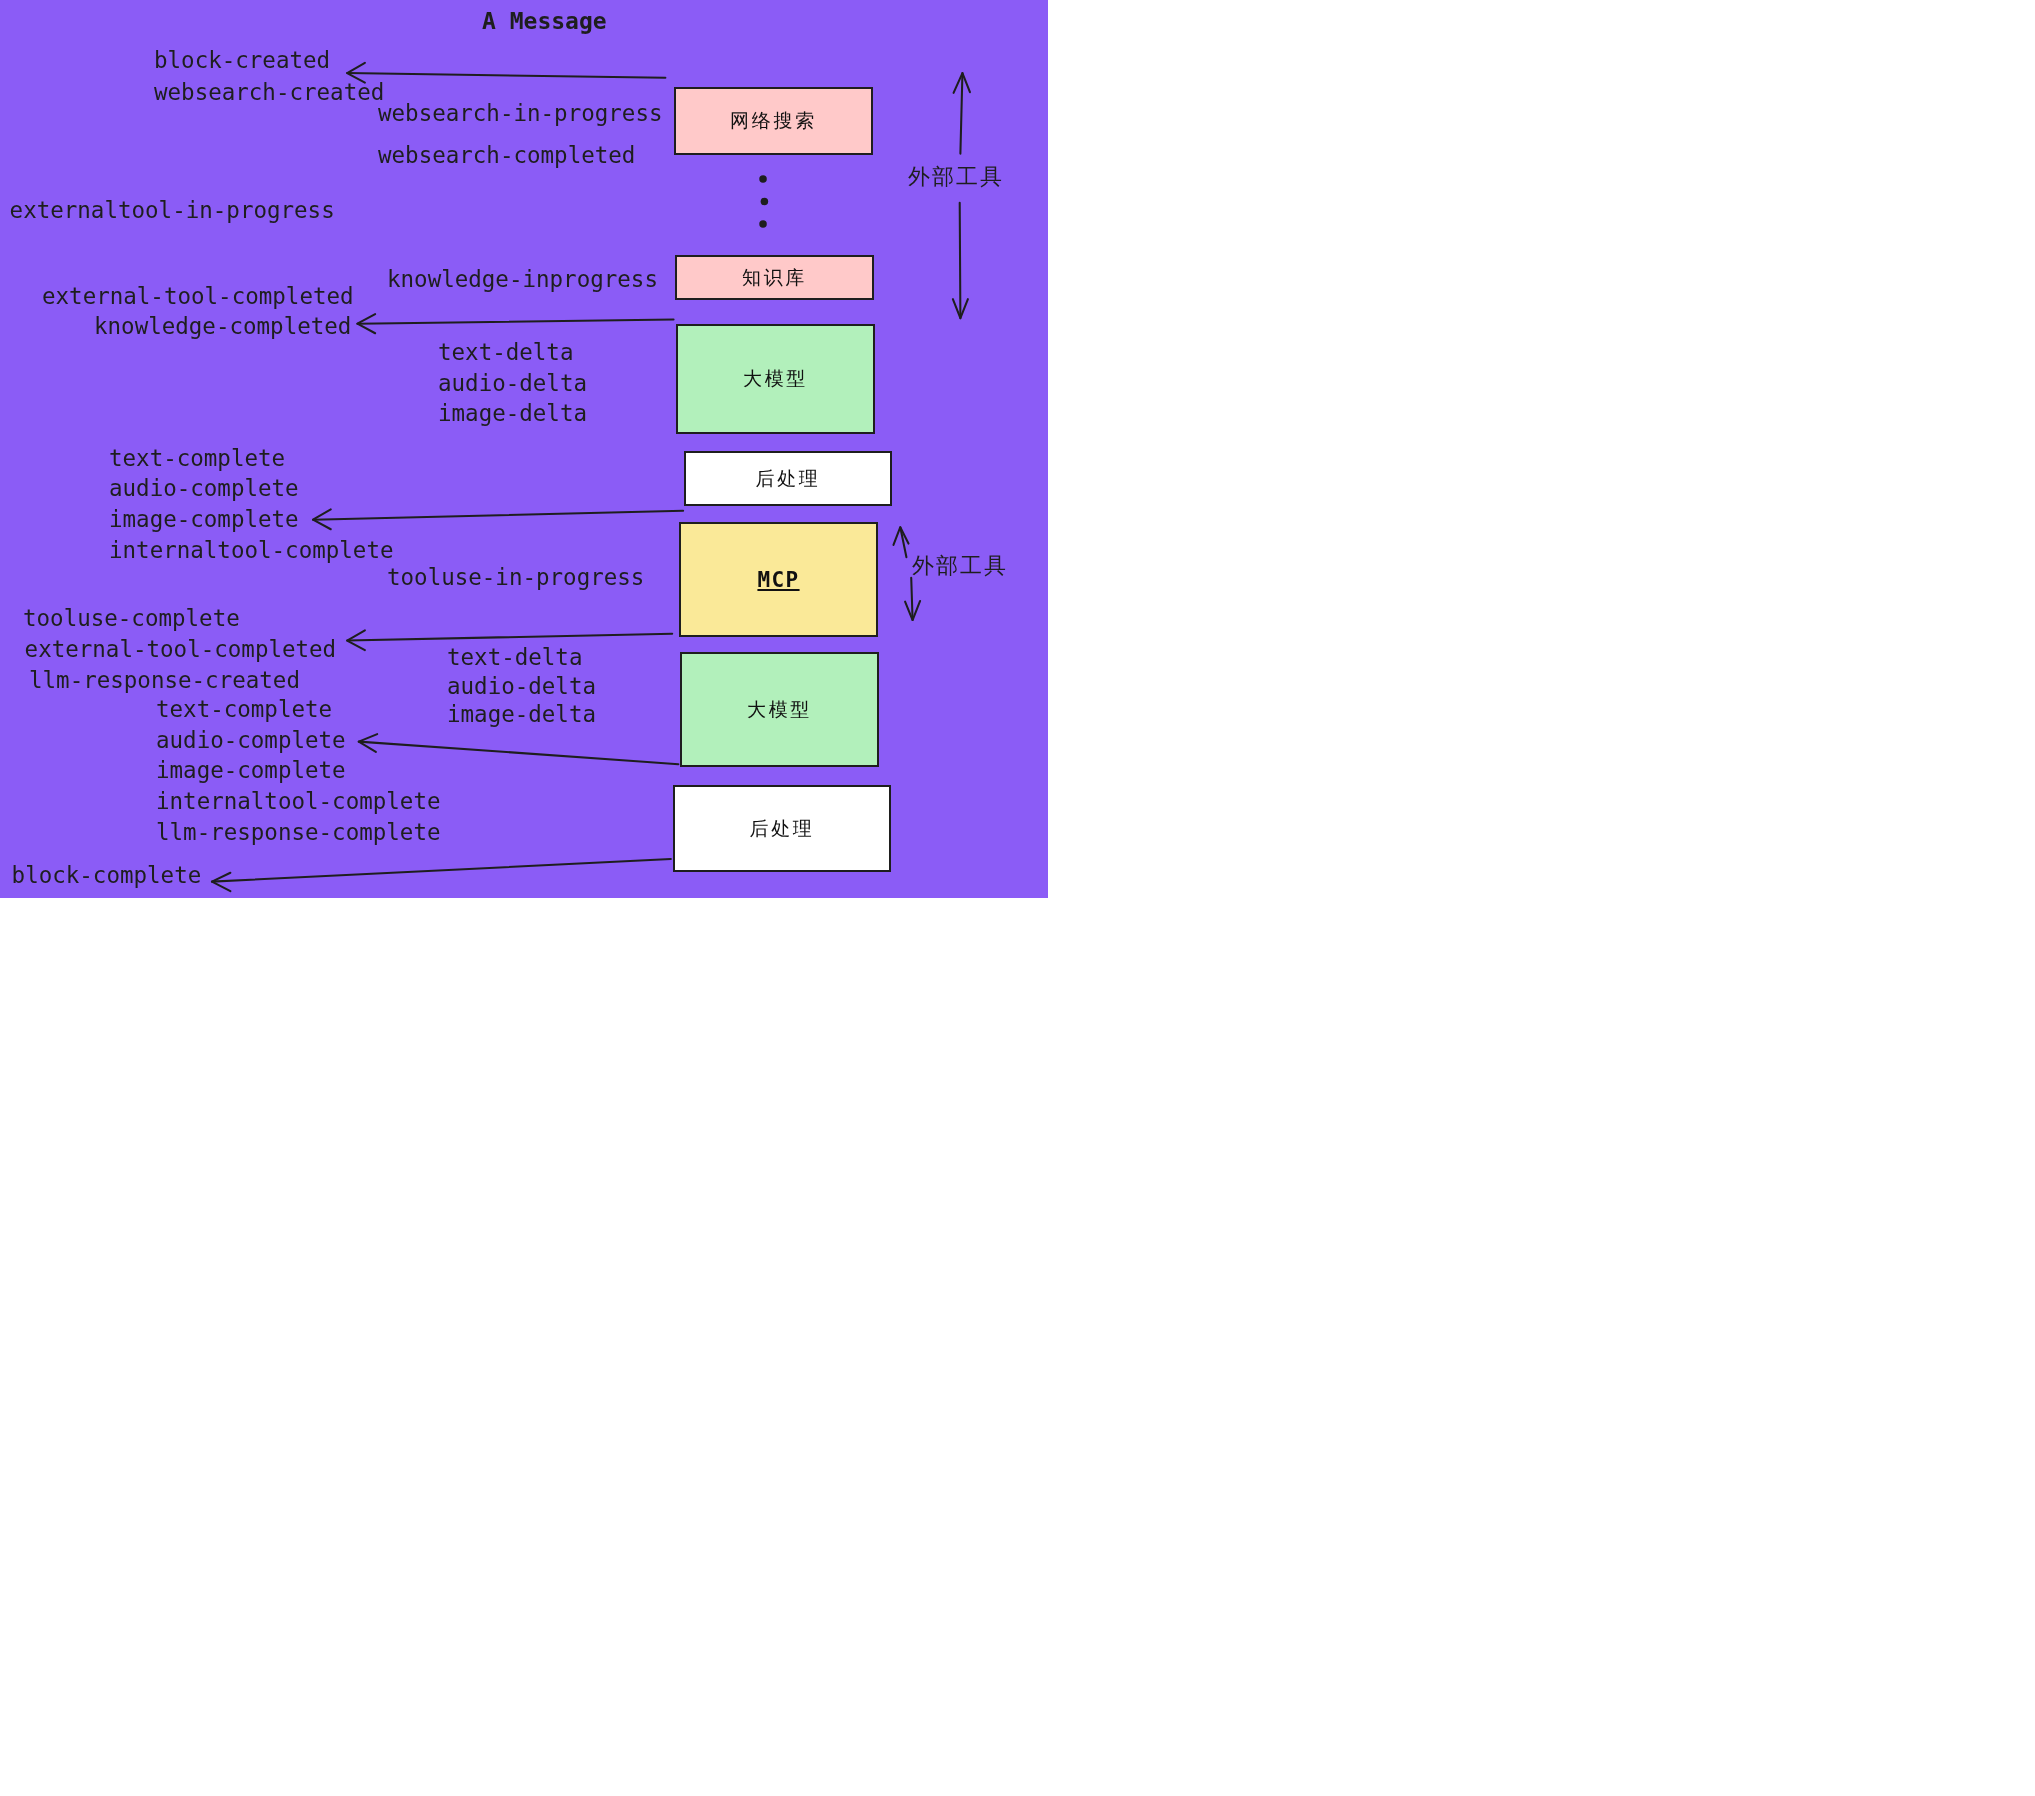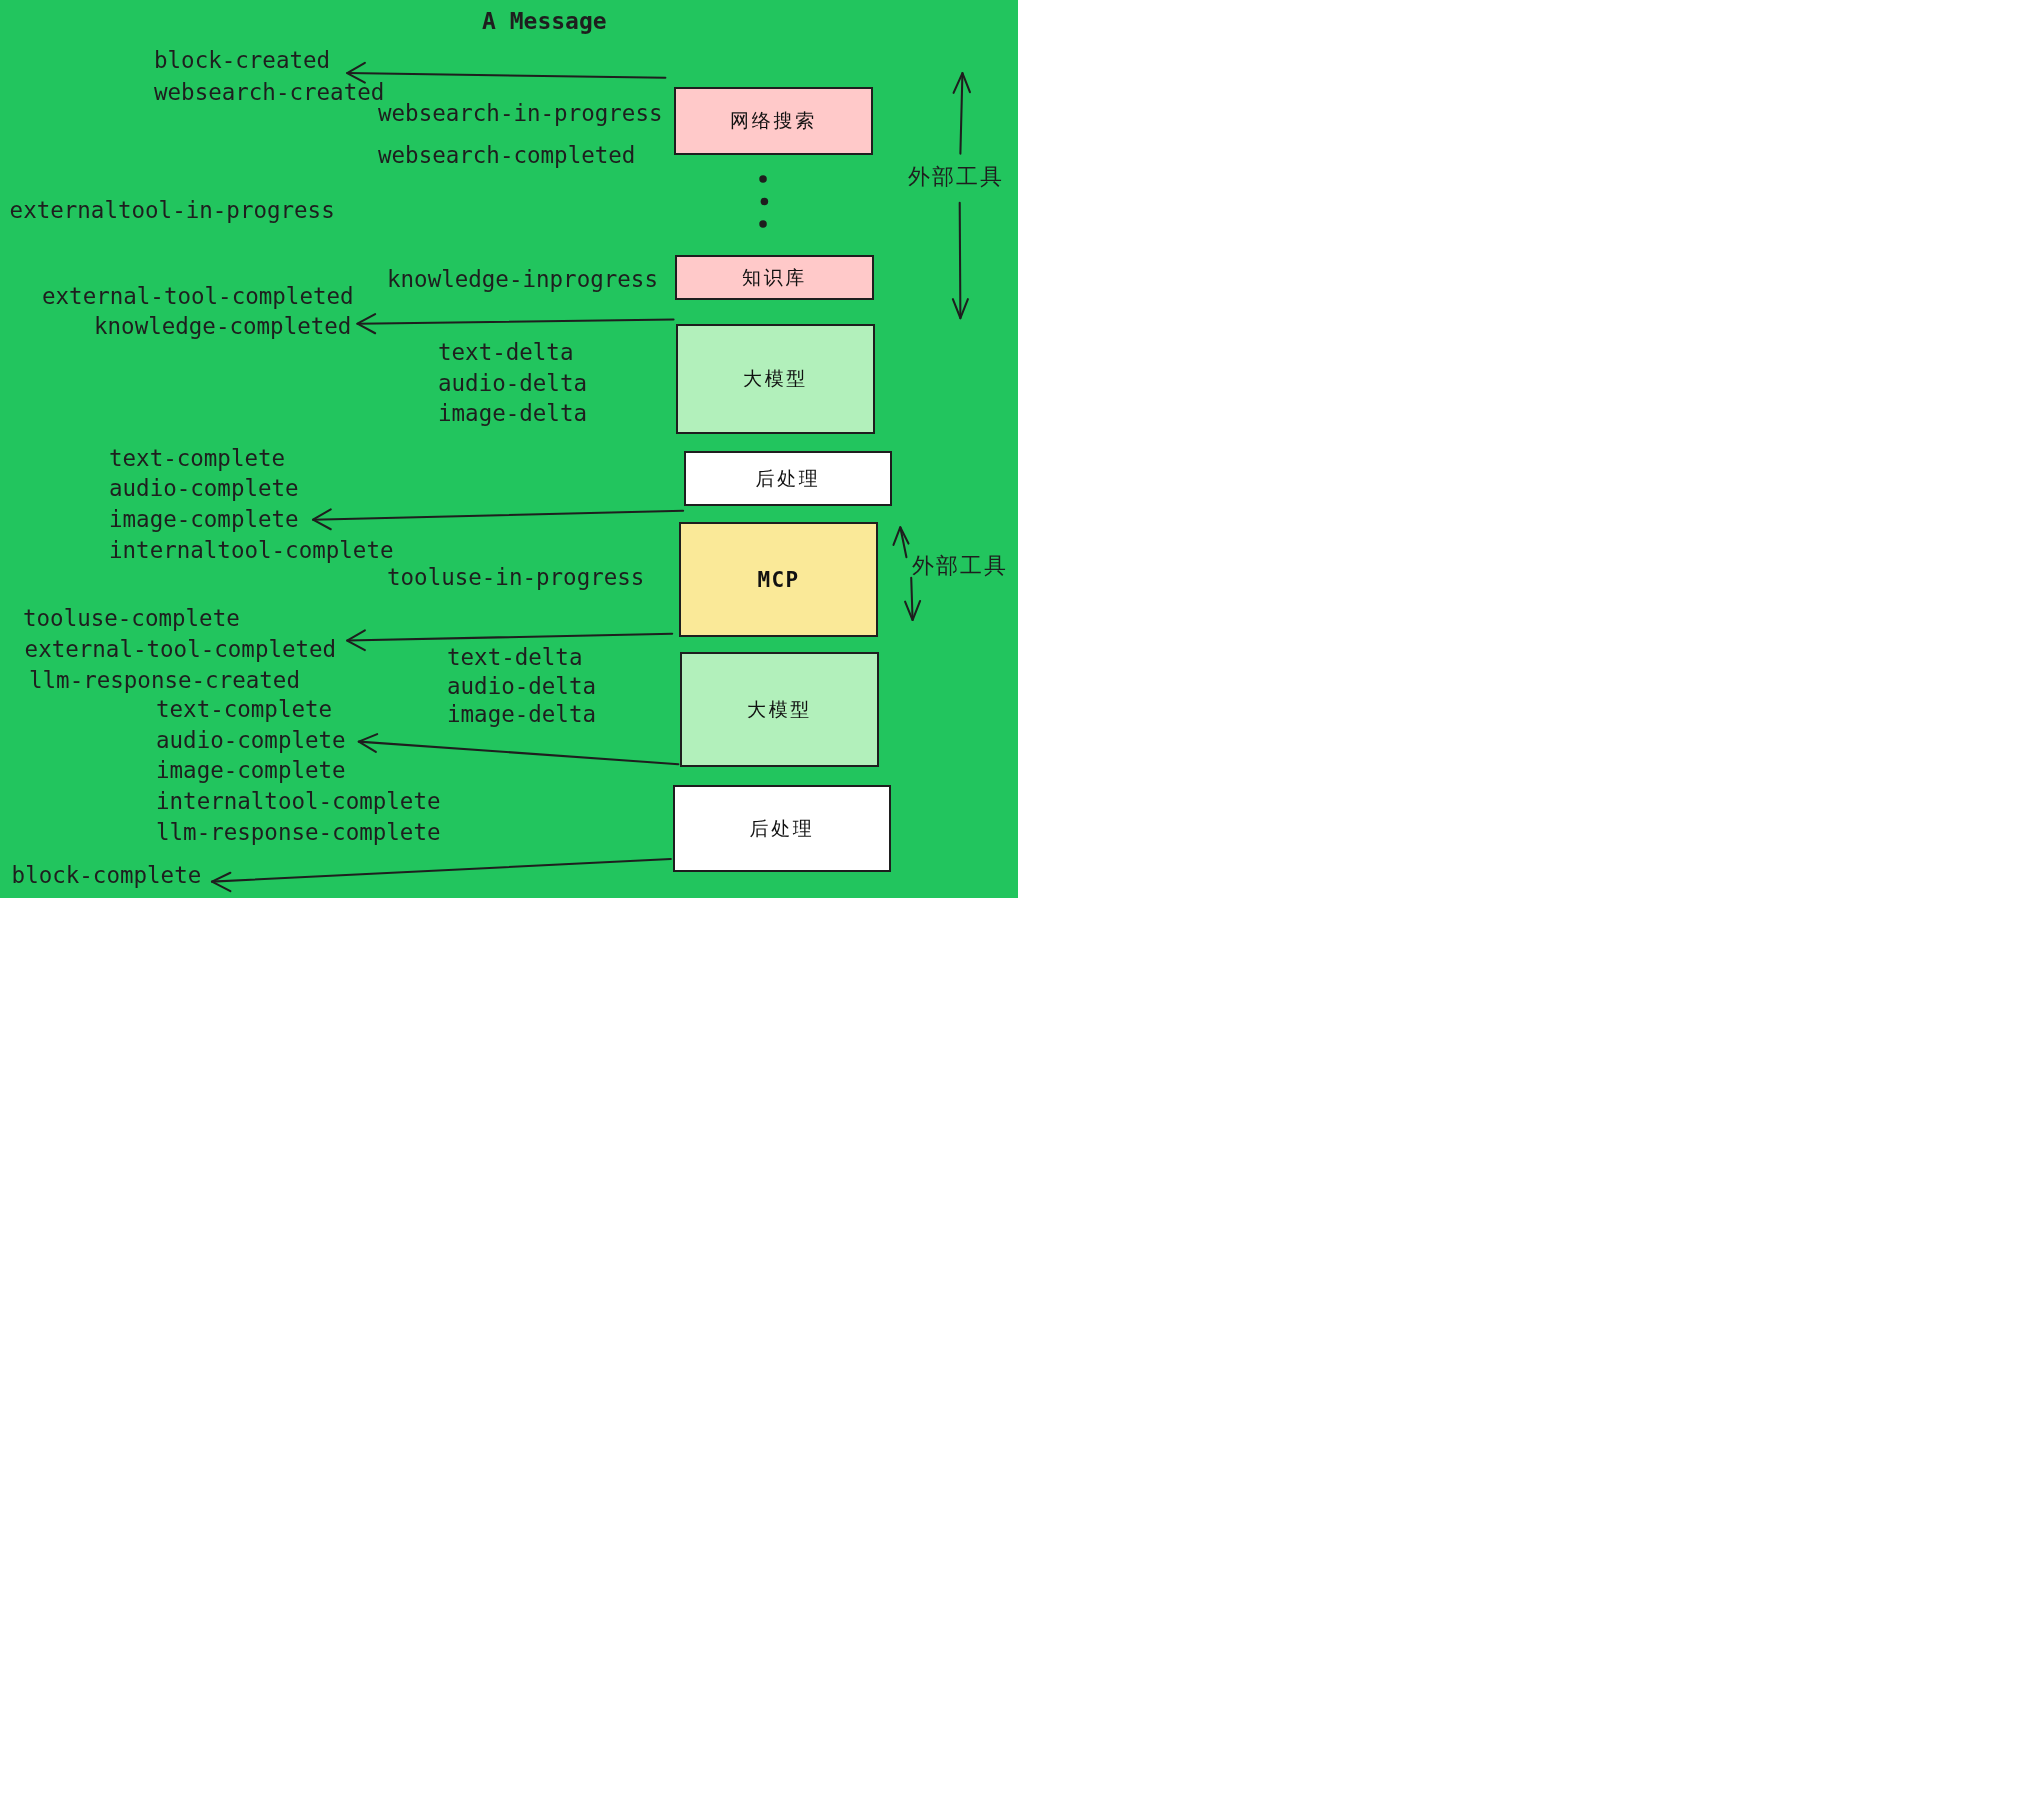--- a/index.html
+++ b/index.html
@@ -1,17 +1,17 @@
 <!DOCTYPE html>
 <html style="font-size:11px"><head>
 <meta charset="utf-8">
 <style>
   html,body{margin:0;padding:0;background:#ffffff;}
-  #page{position:relative;width:1018px;height:898px;background:#22c55e;overflow:hidden;
-        font-family:"DejaVu Sans Mono","Liberation Mono",monospace;color:#1e1e1e;}
+  #page{position:relative;width:1018px;height:898px;background:#8b5cf6;overflow:hidden;
+        font-family:"DejaVu Sans Mono","Liberation Mono",monospace;color:#1e1e1e;padding-left:30px;}
   .ev{position:absolute;font-family:"DejaVu Sans Mono","Liberation Mono",monospace;
       font-size:22.5px;line-height:1;color:#1e1e1e;white-space:nowrap;transform:translateY(-50%);}
   .title{position:absolute;font-family:"DejaVu Sans Mono","Liberation Mono",monospace;
       font-size:23px;font-weight:bold;color:#1e1e1e;white-space:nowrap;transform:translateY(-50%);}
   .box{position:absolute;border:2px solid #1e1e1e;box-sizing:border-box;
        display:flex;align-items:center;justify-content:center;
        font-family:"Liberation Sans","DejaVu Sans",sans-serif;
        font-size:19px;letter-spacing:2.7px;color:#111111;background:#ffffff;}
   .box.mono{font-family:"DejaVu Sans Mono","Liberation Mono",monospace;letter-spacing:1.4px;font-weight:600;font-size:21px;}
   .cjk{position:absolute;font-family:Liberation Serif, serif;
@@ -59,21 +59,21 @@
   <div class="ev" style="left:156px;top:770px;">image-complete</div>
   <div class="ev" style="left:156px;top:801px;">internaltool-complete</div>
   <div class="ev" style="left:156px;top:832px;">llm-response-complete</div>
 
   <div class="ev" style="left:11.6px;top:875px;">block-complete</div>
 
   <div class="box" style="left: 674px; top: 87px; width: 199px; height: 68px; background-color: rgb(255, 201, 201);">网络搜索</div>
   <div class="box" style="left: 675px; top: 255px; width: 199px; height: 45px; background-color: rgb(255, 201, 201);">知识库</div>
   <div class="box" style="left: 676px; top: 324px; width: 199px; height: 110px; background-color: rgb(178, 240, 187);">大模型</div>
   <div class="box" style="left: 684px; top: 451px; width: 208px; height: 55px; background-color: rgb(255, 255, 255);">后处理</div>
-  <div class="box mono" style="left: 679px; top: 522px; width: 199px; height: 115px; background-color: rgb(250, 233, 152);">MCP</div>
+  <div class="box mono" style="left: 679px; top: 522px; width: 199px; height: 115px; background-color: rgb(250, 233, 152); text-decoration: underline;">MCP</div>
   <div class="box" style="left: 680px; top: 652px; width: 199px; height: 115px; background-color: rgb(178, 240, 187);">大模型</div>
   <div class="box" style="left: 673px; top: 785px; width: 218px; height: 87px; background-color: rgb(255, 255, 255);">后处理</div>
 
   <div class="cjk" style="left:908px;top:177px;">外部工具</div>
   <div class="cjk" style="left:912px;top:566px;">外部工具</div>
 
   <svg class="overlay" width="1018" height="898" viewBox="0 0 1490 1315">
 
     <g>
       <circle class="dot" cx="1117" cy="262" r="5.5"></circle>

